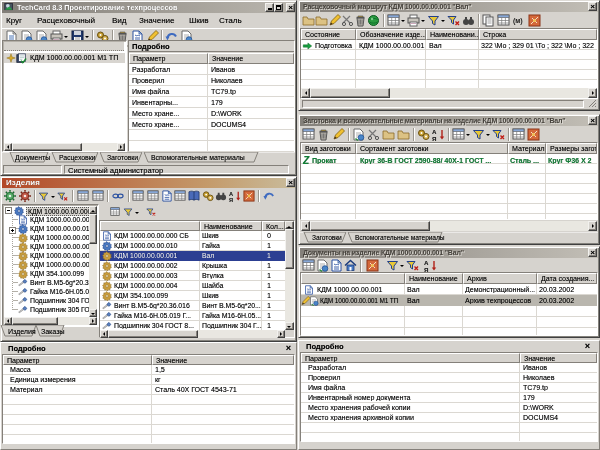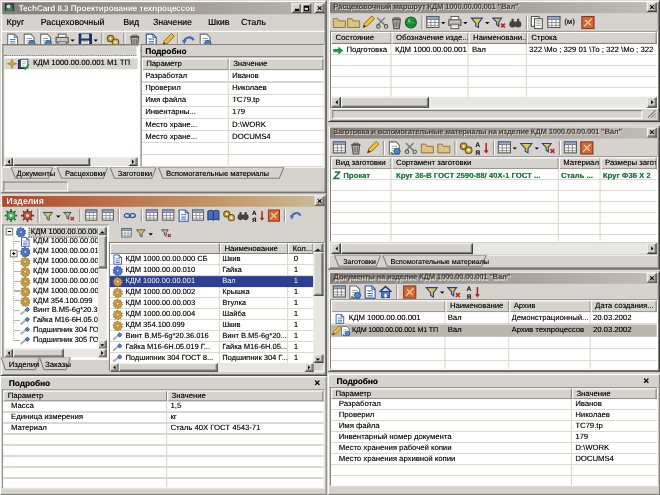--- a/index.html
+++ b/index.html
@@ -310,20 +310,23 @@
  <g font-size="6.8" fill="#000">
       <text x="13" y="8">Документы</text>
       <text x="57" y="8">Расцеховки</text>
       <text x="105" y="8">Заготовки</text>
       <text x="149" y="8">Вспомогательные материалы</text>
     </g>
 </svg>
 
 <div class="a" style="left:2px;top:164px;width:293px;height:11px">
  <div class="a" style="left:1px;top:1px;width:59px;height:9px;border:1px solid;border-color:#84807a #fff #fff #84807a"></div>
+ <div class="a" style="left:62px;top:1px;width:225px;height:9px;border:1px solid;border-color:#84807a #fff #fff #84807a">
+      <span style="position:absolute;left:3px;top:0px;font-size:7.5px">Системный администратор</span>
+    </div>
 </div>
 
 <div class="win" style="left:0;top:176px;width:297px;height:166px"></div>
 <div class="tb" style="left:2px;top:178px;width:293px;height:10px;background:linear-gradient(to right,#b34828,#c49a6a 70%,#c9bc9c)">
  <span style="position:absolute;left:4px;top:0px;font-weight:bold;color:#fff;font-size:8px">Изделия</span>
 </div>
 <div class="btn x9" style="left:286px;top:178px;line-height:7px">×</div>
 <div class="a" style="left:2px;top:189px;width:293px;height:15px">
  <svg class="i" style="left:2px;top:1px;width:12px;height:12px">
       <use href="#sprg"></use>

